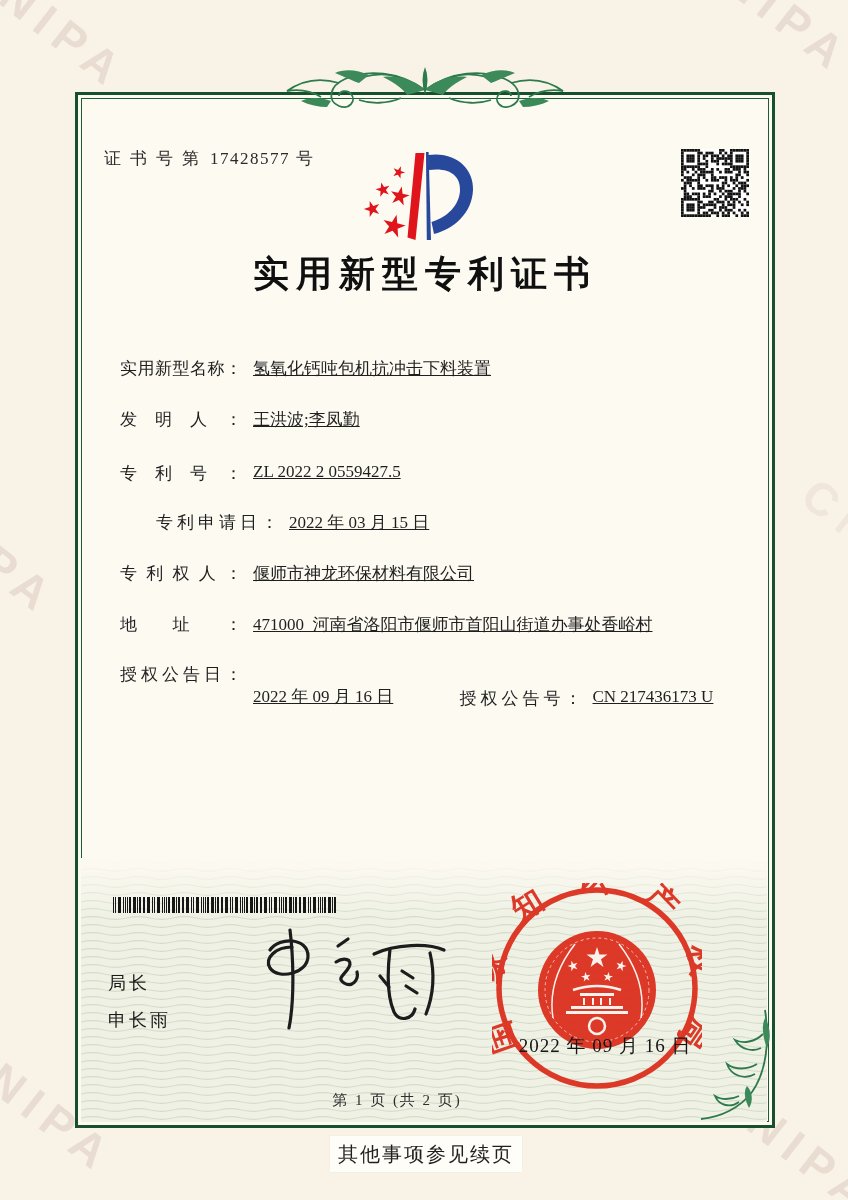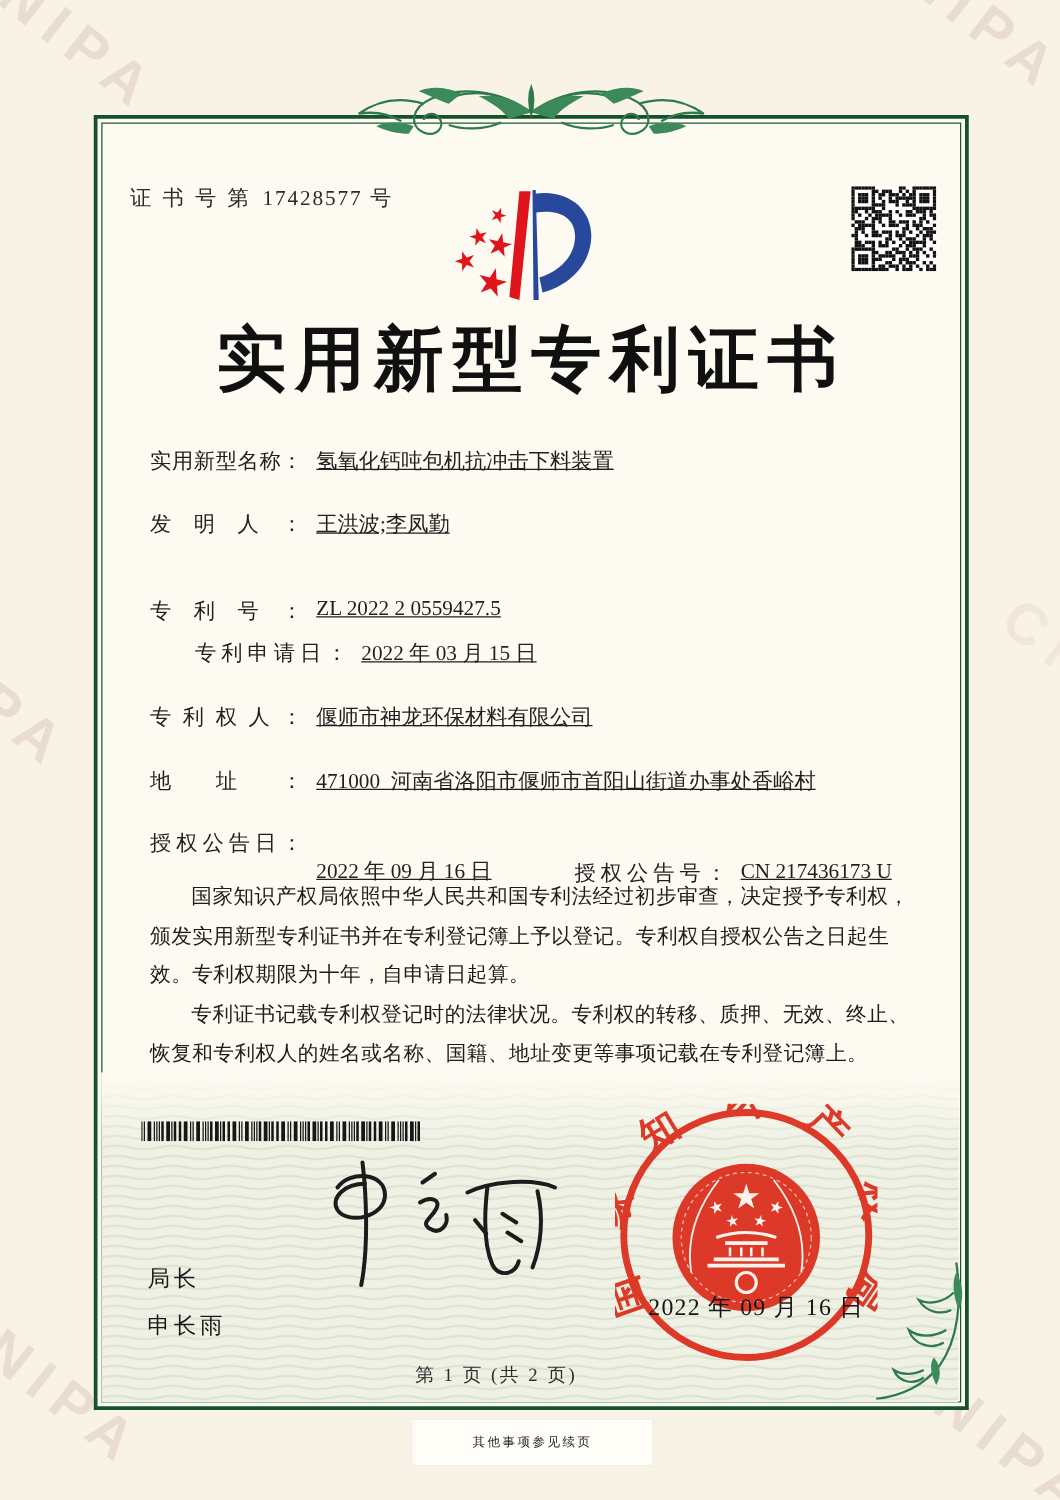--- a/index.html
+++ b/index.html
@@ -17,36 +17,36 @@
   
   .band{position:absolute;left:81px;top:858px;width:686px;height:264px;z-index:2;}
   .band-fade{position:absolute;left:81px;top:858px;width:686px;height:60px;z-index:3;
              background:linear-gradient(#fdfaf2,rgba(253,250,242,0));}
   
   .certno{position:absolute;left:104px;top:147px;font-size:17px;color:#2a2a2a;z-index:4;}
   .certno .sp{letter-spacing:9px;}
   .certno .dg{letter-spacing:1.5px;margin-left:2px;}
   .certno .sf{margin-left:6px;}
   .title{position:absolute;left:75px;top:250px;width:700px;text-align:center;z-index:4;
-         font-size:56px;font-weight:700;letter-spacing:7px;color:#101010;}
+         font-size:36px;font-weight:700;letter-spacing:7px;color:#101010;}
   .frow{position:absolute;left:120px;font-size:17px;color:#1f1f1f;z-index:4;white-space:nowrap;}
   .flabel{display:inline-block;width:122px;text-align:justify;text-align-last:justify;vertical-align:top;}
   .fvalue{margin-left:11px;white-space:pre;text-decoration:underline;}
   .paras{position:absolute;left:120px;top:701px;width:612px;z-index:4;
          font-size:16.5px;line-height:31.5px;color:#1c1c1c;letter-spacing:0.4px;}
   .paras p{margin:0;text-indent:2em;}
-  .officer{position:absolute;left:118px;z-index:6;font-family:"Liberation Sans",sans-serif;
-           font-size:18px;color:#1a1a1a;letter-spacing:3px;margin-top:40px;}
+  .officer{position:absolute;left:108px;z-index:6;font-family:"Liberation Sans",sans-serif;
+           font-size:18px;color:#1a1a1a;letter-spacing:3px;}
   .seal-date{position:absolute;left:495px;top:1033px;width:220px;text-align:center;z-index:8;
              font-size:19px;color:#151515;letter-spacing:1px;white-space:pre;}
   .pageno{position:absolute;left:75px;top:1091px;width:644px;text-align:center;z-index:6;
           font-size:15px;color:#2e2e2e;letter-spacing:2px;white-space:pre;}
   .footnote{position:absolute;left:330px;top:1136px;width:192px;height:36px;z-index:4;
             background:#fffdf8;display:flex;align-items:center;justify-content:center;
-            font-size:10px;color:#1f1f1f;letter-spacing:2px;box-shadow:0 0 2px rgba(0,0,0,0.05);}
+            font-size:20px;color:#1f1f1f;letter-spacing:2px;box-shadow:0 0 2px rgba(0,0,0,0.05);}
   .logo{position:absolute;left:358px;top:145px;z-index:4;}
   .qr{position:absolute;left:681px;top:149px;width:68px;height:68px;z-index:4;}
   .barcode{position:absolute;left:113px;top:897px;width:228px;height:16px;z-index:5;}
   .signature{position:absolute;left:232px;top:922px;z-index:6;}
   .seal{position:absolute;left:492px;top:883px;z-index:7;}
   .ornament-top{position:absolute;left:272px;top:60px;z-index:4;}
   .ornament-corner{position:absolute;left:693px;top:1006px;z-index:5;}
 </style>
 </head>
 <body>
@@ -473,41 +473,37 @@
       </svg></div>
 
   <div class="title">实用新型专利证书</div>
 
   <div class="frow" style="top:357px;">
     <span class="flabel">实用新型名称：</span><span class="fvalue">氢氧化钙吨包机抗冲击下料装置</span>
   </div>
   <div class="frow" style="top:408px;">
     <span class="flabel">发明人：</span><span class="fvalue">王洪波;李凤勤</span>
   </div>
-  <div class="frow" style="top:477px;">
+  <div class="frow" style="top:462px;">
     <span class="flabel">专利号：</span><span class="fvalue">ZL 2022 2 0559427.5</span>
   </div>
   <div class="frow" style="top:511px;margin-left:36px;">
     <span class="flabel">专利申请日：</span><span class="fvalue">2022 年 03 月 15 日</span>
   </div>
   <div class="frow" style="top:562px;">
     <span class="flabel">专利权人：</span><span class="fvalue">偃师市神龙环保材料有限公司</span>
   </div>
   <div class="frow" style="top:613px;">
     <span class="flabel">地址：</span><span class="fvalue">471000  河南省洛阳市偃师市首阳山街道办事处香峪村</span>
   </div>
   <div class="frow" style="top:663px;">
     <span class="flabel">授权公告日：</span><span class="fvalue">2022 年 09 月 16 日</span>
     <span style="display:inline-block;margin-left:62px;margin-top:24px;"><span class="flabel">授权公告号：</span><span class="fvalue">CN 217436173 U</span></span>
   </div>
 
-  <div class="paras">
-    <p>国家知识产权局依照中华人民共和国专利法经过初步审查，决定授予专利权，颁发实用新型专利证书并在专利登记簿上予以登记。专利权自授权公告之日起生效。专利权期限为十年，自申请日起算。</p>
-    <p>专利证书记载专利权登记时的法律状况。专利权的转移、质押、无效、终止、恢复和专利权人的姓名或名称、国籍、地址变更等事项记载在专利登记簿上。</p>
-  </div>
 
   <div class="barcode"><svg width="228" height="16">
         <rect x="0" y="0" width="1" height="16" fill="#161616"></rect>
         <rect x="2" y="0" width="1" height="16" fill="#161616"></rect>
         <rect x="5" y="0" width="3" height="16" fill="#161616"></rect>
         <rect x="10" y="0" width="1" height="16" fill="#161616"></rect>
         <rect x="12" y="0" width="1" height="16" fill="#161616"></rect>
         <rect x="14" y="0" width="1" height="16" fill="#161616"></rect>
         <rect x="16" y="0" width="2" height="16" fill="#161616"></rect>
         <rect x="20" y="0" width="3" height="16" fill="#161616"></rect>

